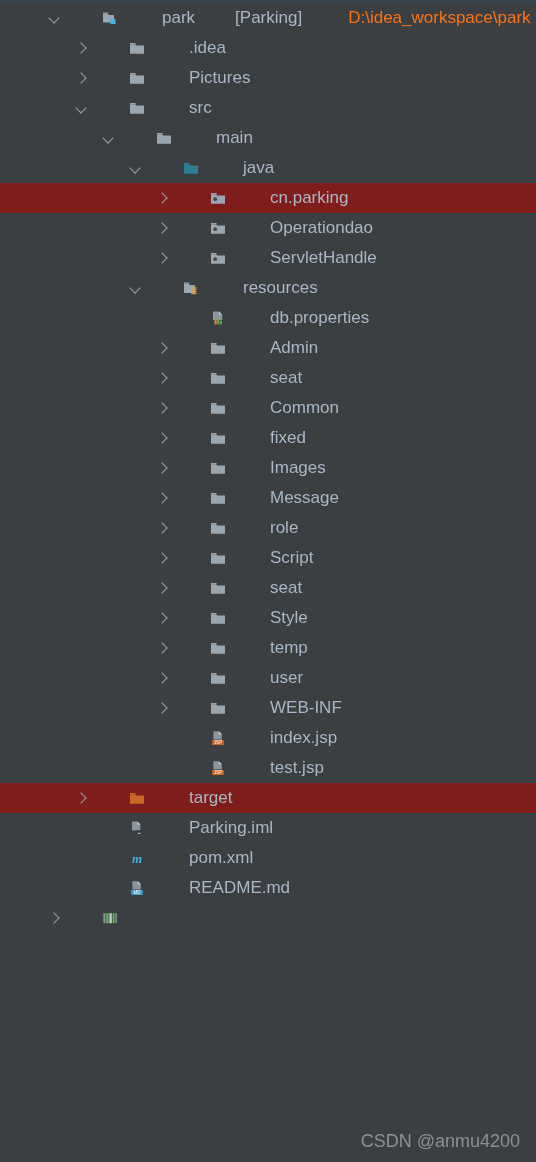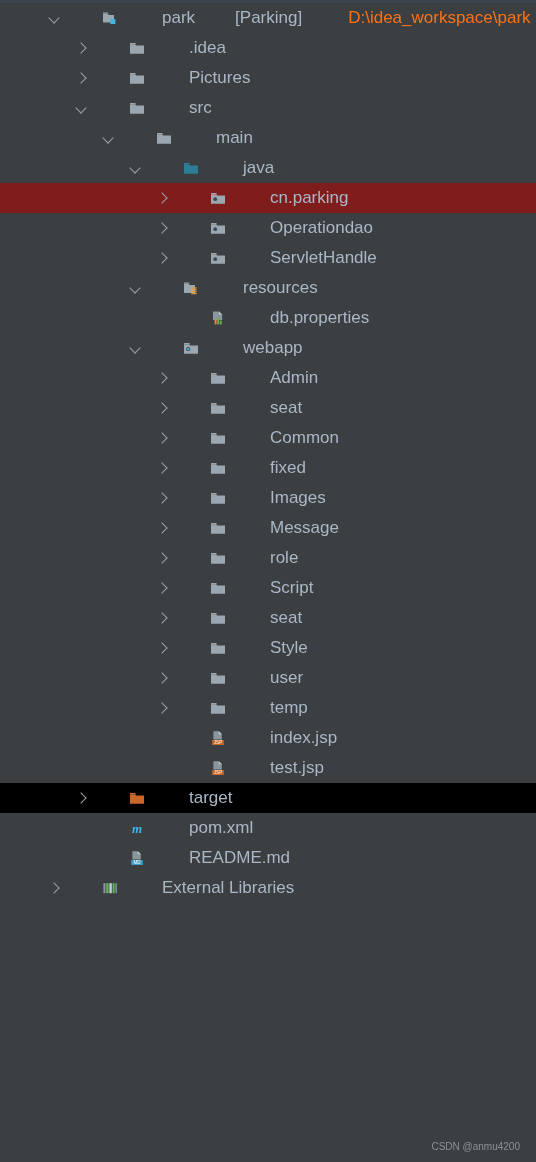--- a/index.html
+++ b/index.html
@@ -31,21 +31,21 @@
     position: relative;
     height: 30px;
     display: flex;
     align-items: center;
     white-space: nowrap;
     color: #a9b7c6;
     font-size: 17px;
     gap: 36px;
   }
   .row.selected { background: #7f1d1d; }
-  .row.excluded { background: #000000; }
+  .row.excluded { background: #7f1d1d; }
 
   
   .arrow {
     width: 20px;
     height: 30px;
     flex: 0 0 20px;
     position: relative;
   }
   .arrow.none::before { content: none; }
   .arrow::before {
@@ -75,21 +75,21 @@
   }
 
   
   .ind { flex: 0 0 auto; height: 1px; }
 
   #watermark {
     position: absolute;
     right: 16px;
     bottom: 10px;
     color: #8d9194;
-    font-size: 10px;
+    font-size: 18px;
     font-family: "Liberation Sans", sans-serif;
   }
 </style>
 </head>
 <body>
 
 <div id="top-strip"></div>
 
 <div id="tree">
     <div class="row">
@@ -220,33 +220,20 @@
           <path d="M3 1.6h6l3.2 3.2v5.2H3z" fill="#8a959e"></path>
           <path d="M9 1.6l3.2 3.2H9z" fill="#b9c4cc"></path>
           <rect x="4.6" y="9.4" width="2" height="5" fill="#e8873d"></rect>
           <rect x="7.2" y="7.6" width="2" height="6.8" fill="#6ab04c"></rect>
           <rect x="9.8" y="10.6" width="2" height="3.8" fill="#6ab04c"></rect>
         </svg>
       </div>
       <span class="label">db.properties</span>
     </div>
     <div class="row">
-      <div class="ind" style="width: 89px;"></div>
-      <div class="arrow open"></div>
-      <div class="icon">
-        <svg width="16" height="16" viewBox="0 0 16 16">
-          <path d="M1 4.2h5l1.2 1.4H15v7.6a.6.6 0 0 1-.6.6H1.6a.6.6 0 0 1-.6-.6z" fill="#9aa7b0"></path>
-          <path d="M1 3.1h5.2l1 1.1H1z" fill="#9aa7b0"></path>
-          <circle cx="5.2" cy="9.2" r="2.1" fill="#43484c"></circle>
-          <circle cx="5.2" cy="9.2" r="1.2" fill="#40b6e0"></circle>
-        </svg>
-      </div>
-      <span class="label">webapp</span>
-    </div>
-    <div class="row">
       <div class="ind" style="width: 116px;"></div>
       <div class="arrow closed"></div>
       <div class="icon">
         <svg width="16" height="16" viewBox="0 0 16 16">
           <path d="M1 4.2h5l1.2 1.4H15v7.6a.6.6 0 0 1-.6.6H1.6a.6.6 0 0 1-.6-.6z" fill="#9aa7b0"></path>
           <path d="M1 3.1h5.2l1 1.1H1z" fill="#9aa7b0"></path>
         </svg>
       </div>
       <span class="label">Admin</span>
     </div>
@@ -351,32 +338,43 @@
     </div>
     <div class="row">
       <div class="ind" style="width: 116px;"></div>
       <div class="arrow closed"></div>
       <div class="icon">
         <svg width="16" height="16" viewBox="0 0 16 16">
           <path d="M1 4.2h5l1.2 1.4H15v7.6a.6.6 0 0 1-.6.6H1.6a.6.6 0 0 1-.6-.6z" fill="#9aa7b0"></path>
           <path d="M1 3.1h5.2l1 1.1H1z" fill="#9aa7b0"></path>
         </svg>
       </div>
+      <span class="label">temp</span>
+    </div>
+    <div class="row">
+      <div class="ind" style="width: 116px;"></div>
+      <div class="arrow closed"></div>
+      <div class="icon">
+        <svg width="16" height="16" viewBox="0 0 16 16">
+          <path d="M1 4.2h5l1.2 1.4H15v7.6a.6.6 0 0 1-.6.6H1.6a.6.6 0 0 1-.6-.6z" fill="#9aa7b0"></path>
+          <path d="M1 3.1h5.2l1 1.1H1z" fill="#9aa7b0"></path>
+        </svg>
+      </div>
       <span class="label">user</span>
     </div>
     <div class="row">
       <div class="ind" style="width: 116px;"></div>
       <div class="arrow closed"></div>
       <div class="icon">
         <svg width="16" height="16" viewBox="0 0 16 16">
           <path d="M1 4.2h5l1.2 1.4H15v7.6a.6.6 0 0 1-.6.6H1.6a.6.6 0 0 1-.6-.6z" fill="#9aa7b0"></path>
           <path d="M1 3.1h5.2l1 1.1H1z" fill="#9aa7b0"></path>
         </svg>
       </div>
-      <span class="label">temp</span>
+      <span class="label">WEB-INF</span>
     </div>
     <div class="row">
       <div class="ind" style="width: 116px;"></div>
       <div class="arrow none"></div>
       <div class="icon">
         <svg width="16" height="16" viewBox="0 0 16 16">
           <path d="M3.4 1.2h5.4l3 3v5.4H3.4z" fill="#8a959e"></path>
           <path d="M8.8 1.2l3 3h-3z" fill="#c3ccd3"></path>
           <rect x="2.2" y="10" width="11.6" height="5" fill="#cc6627"></rect>
           <text x="8" y="14.2" font-size="4.6" font-family="Liberation Sans, sans-serif" fill="#ffffff" text-anchor="middle">JSP</text>
@@ -400,20 +398,33 @@
     <div class="row excluded">
       <div class="ind" style="width: 35px;"></div>
       <div class="arrow closed"></div>
       <div class="icon">
         <svg width="16" height="16" viewBox="0 0 16 16">
           <path d="M1 4.2h5l1.2 1.4H15v7.6a.6.6 0 0 1-.6.6H1.6a.6.6 0 0 1-.6-.6z" fill="#cc6627"></path>
           <path d="M1 3.1h5.2l1 1.1H1z" fill="#cc6627"></path>
         </svg>
       </div>
       <span class="label">target</span>
+    </div>
+    <div class="row">
+      <div class="ind" style="width: 35px;"></div>
+      <div class="arrow none"></div>
+      <div class="icon">
+        <svg width="16" height="16" viewBox="0 0 16 16">
+          <path d="M3 1.4h5.4l3 3v6.2H3z" fill="#8a959e"></path>
+          <path d="M8.4 1.4l3 3h-3z" fill="#c3ccd3"></path>
+          <rect x="7.6" y="10.2" width="5" height="4.2" fill="#3a3e40"></rect>
+          <rect x="8.8" y="12.8" width="2.6" height="0.9" fill="#e6e6e6"></rect>
+        </svg>
+      </div>
+      <span class="label">Parking.iml</span>
     </div>
     <div class="row">
       <div class="ind" style="width: 35px;"></div>
       <div class="arrow none"></div>
       <div class="icon">
         <svg width="16" height="16" viewBox="0 0 16 16">
           <text x="8" y="13" font-size="13" font-style="italic" font-weight="bold" font-family="Liberation Serif, serif" fill="#40b6e0" text-anchor="middle">m</text>
         </svg>
       </div>
       <span class="label">pom.xml</span>
@@ -436,17 +447,16 @@
       <div class="arrow closed"></div>
       <div class="icon">
         <svg width="16" height="16" viewBox="0 0 16 16">
           <rect x="1.4" y="3.2" width="2" height="10" fill="#8a9ba6"></rect>
           <rect x="4.2" y="3.2" width="2.4" height="10" fill="#63b35a"></rect>
           <rect x="7.4" y="3.2" width="2.4" height="10" fill="#c6cfd4"></rect>
           <rect x="10.6" y="3.2" width="2" height="10" fill="#63b35a"></rect>
           <rect x="13.4" y="3.2" width="1.4" height="10" fill="#8a9ba6"></rect>
         </svg>
       </div>
-      <span class="label">External Libraries</span>
     </div>
   </div>
 
 <div id="watermark">CSDN @anmu4200</div>
 
 </body></html>

